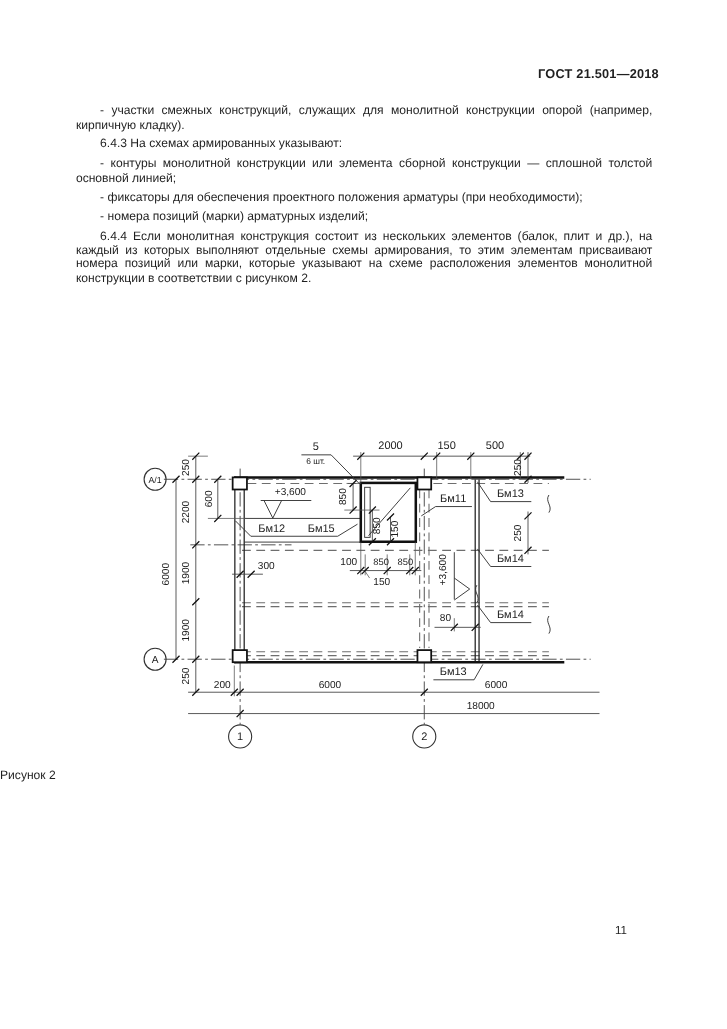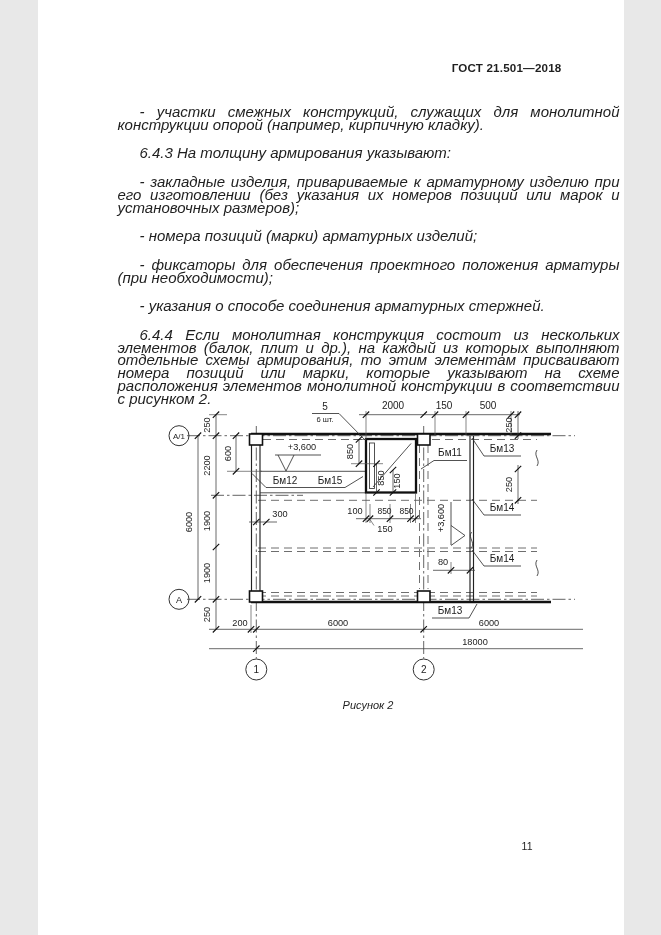--- a/index.html
+++ b/index.html
@@ -1,23 +1,23 @@
 <!DOCTYPE html>
 <html><head>
 <meta charset="utf-8">
 <style>
   html,body{margin:0;padding:0;background:#e8e8e8;}
-  .page{position:relative;width:586px;height:935px;background:#ffffff;
+  .page{position:relative;width:661px;height:935px;background:#ffffff;
         font-family:"Liberation Sans",sans-serif;color:#1f1f1f;overflow:hidden;margin:0 auto;}
   .header{position:absolute;top:61px;left:64px;right:62px;text-align:right;
           font-weight:bold;font-size:11.6px;letter-spacing:.2px;}
   .content{position:absolute;top:90px;left:64px;width:534px;}
-  .content p, .content2 p{margin:16px;font-size:15px;line-height:12.7px;text-align:justify;text-indent:22px;font-style:italic;}
+  .content p, .content2 p{margin:5px;font-size:11px;line-height:12.7px;text-align:justify;text-indent:22px;}
   .figure{position:absolute;top:392px;left:125px;width:430px;height:300px;}
-  .caption{position:absolute;top:699px;left:0;width:661px;text-align:center;font-size:11px;font-style:italic;}
+  .caption{position:absolute;top:699px;left:0;width:661px;font-size:11px;}
   .content2{position:absolute;top:725px;left:64px;width:534px;}
   .pagenum{position:absolute;top:840px;right:91px;font-size:10.5px;}
 
   
   svg{display:block;}
   .thick{stroke:#111;stroke-width:2.3;fill:none;}
   .med{stroke:#222;stroke-width:1.15;fill:none;}
   .thin{stroke:#333;stroke-width:.85;fill:none;}
   .ext{stroke:#555;stroke-width:.7;fill:none;}
   .dim{stroke:#444;stroke-width:.8;fill:none;}
@@ -36,25 +36,24 @@
 </style>
 </head>
 <body>
 
 <div class="page">
 
   <div class="header">ГОСТ 21.501—2018</div>
 
   <div class="content">
     <p>- участки смежных конструкций, служащих для монолитной конструкции опорой (например, кирпичную кладку).</p>
-    <p>6.4.3 На толщину армирования указывают:</p>
-    <p>- закладные изделия, привариваемые к арматурному изделию при его изготовлении (без указания их номеров позиций или марок и установочных размеров);</p>
+    <p>6.4.3 На схемах армированных указывают:</p>
+    <p>- контуры монолитной конструкции или элемента сборной конструкции — сплошной толстой основной линией;</p>
+    <p>- фиксаторы для обеспечения проектного положения арматуры (при необходимости);</p>
     <p>- номера позиций (марки) арматурных изделий;</p>
-    <p>- фиксаторы для обеспечения проектного положения арматуры (при необходимости);</p>
-    <p>- указания о способе соединения арматурных стержней.</p>
     <p>6.4.4 Если монолитная конструкция состоит из нескольких элементов (балок, плит и др.), на каждый из которых выполняют отдельные схемы армирования, то этим элементам присваивают номера позиций или марки, которые указывают на схеме расположения элементов монолитной конструкции в соответствии с рисунком 2.</p>
   </div>
 
   <div class="figure">
     <svg viewBox="0 0 430 300" width="430" height="300">
 
       <g>
         <path class="dashdot" d="M24 43.7L412 43.7 M24 207.3L412 207.3 M93.3 34L93.3 266.5 M260.7 34L260.7 266.5 M48 103.3L140 103.3"></path>
       </g>
 

